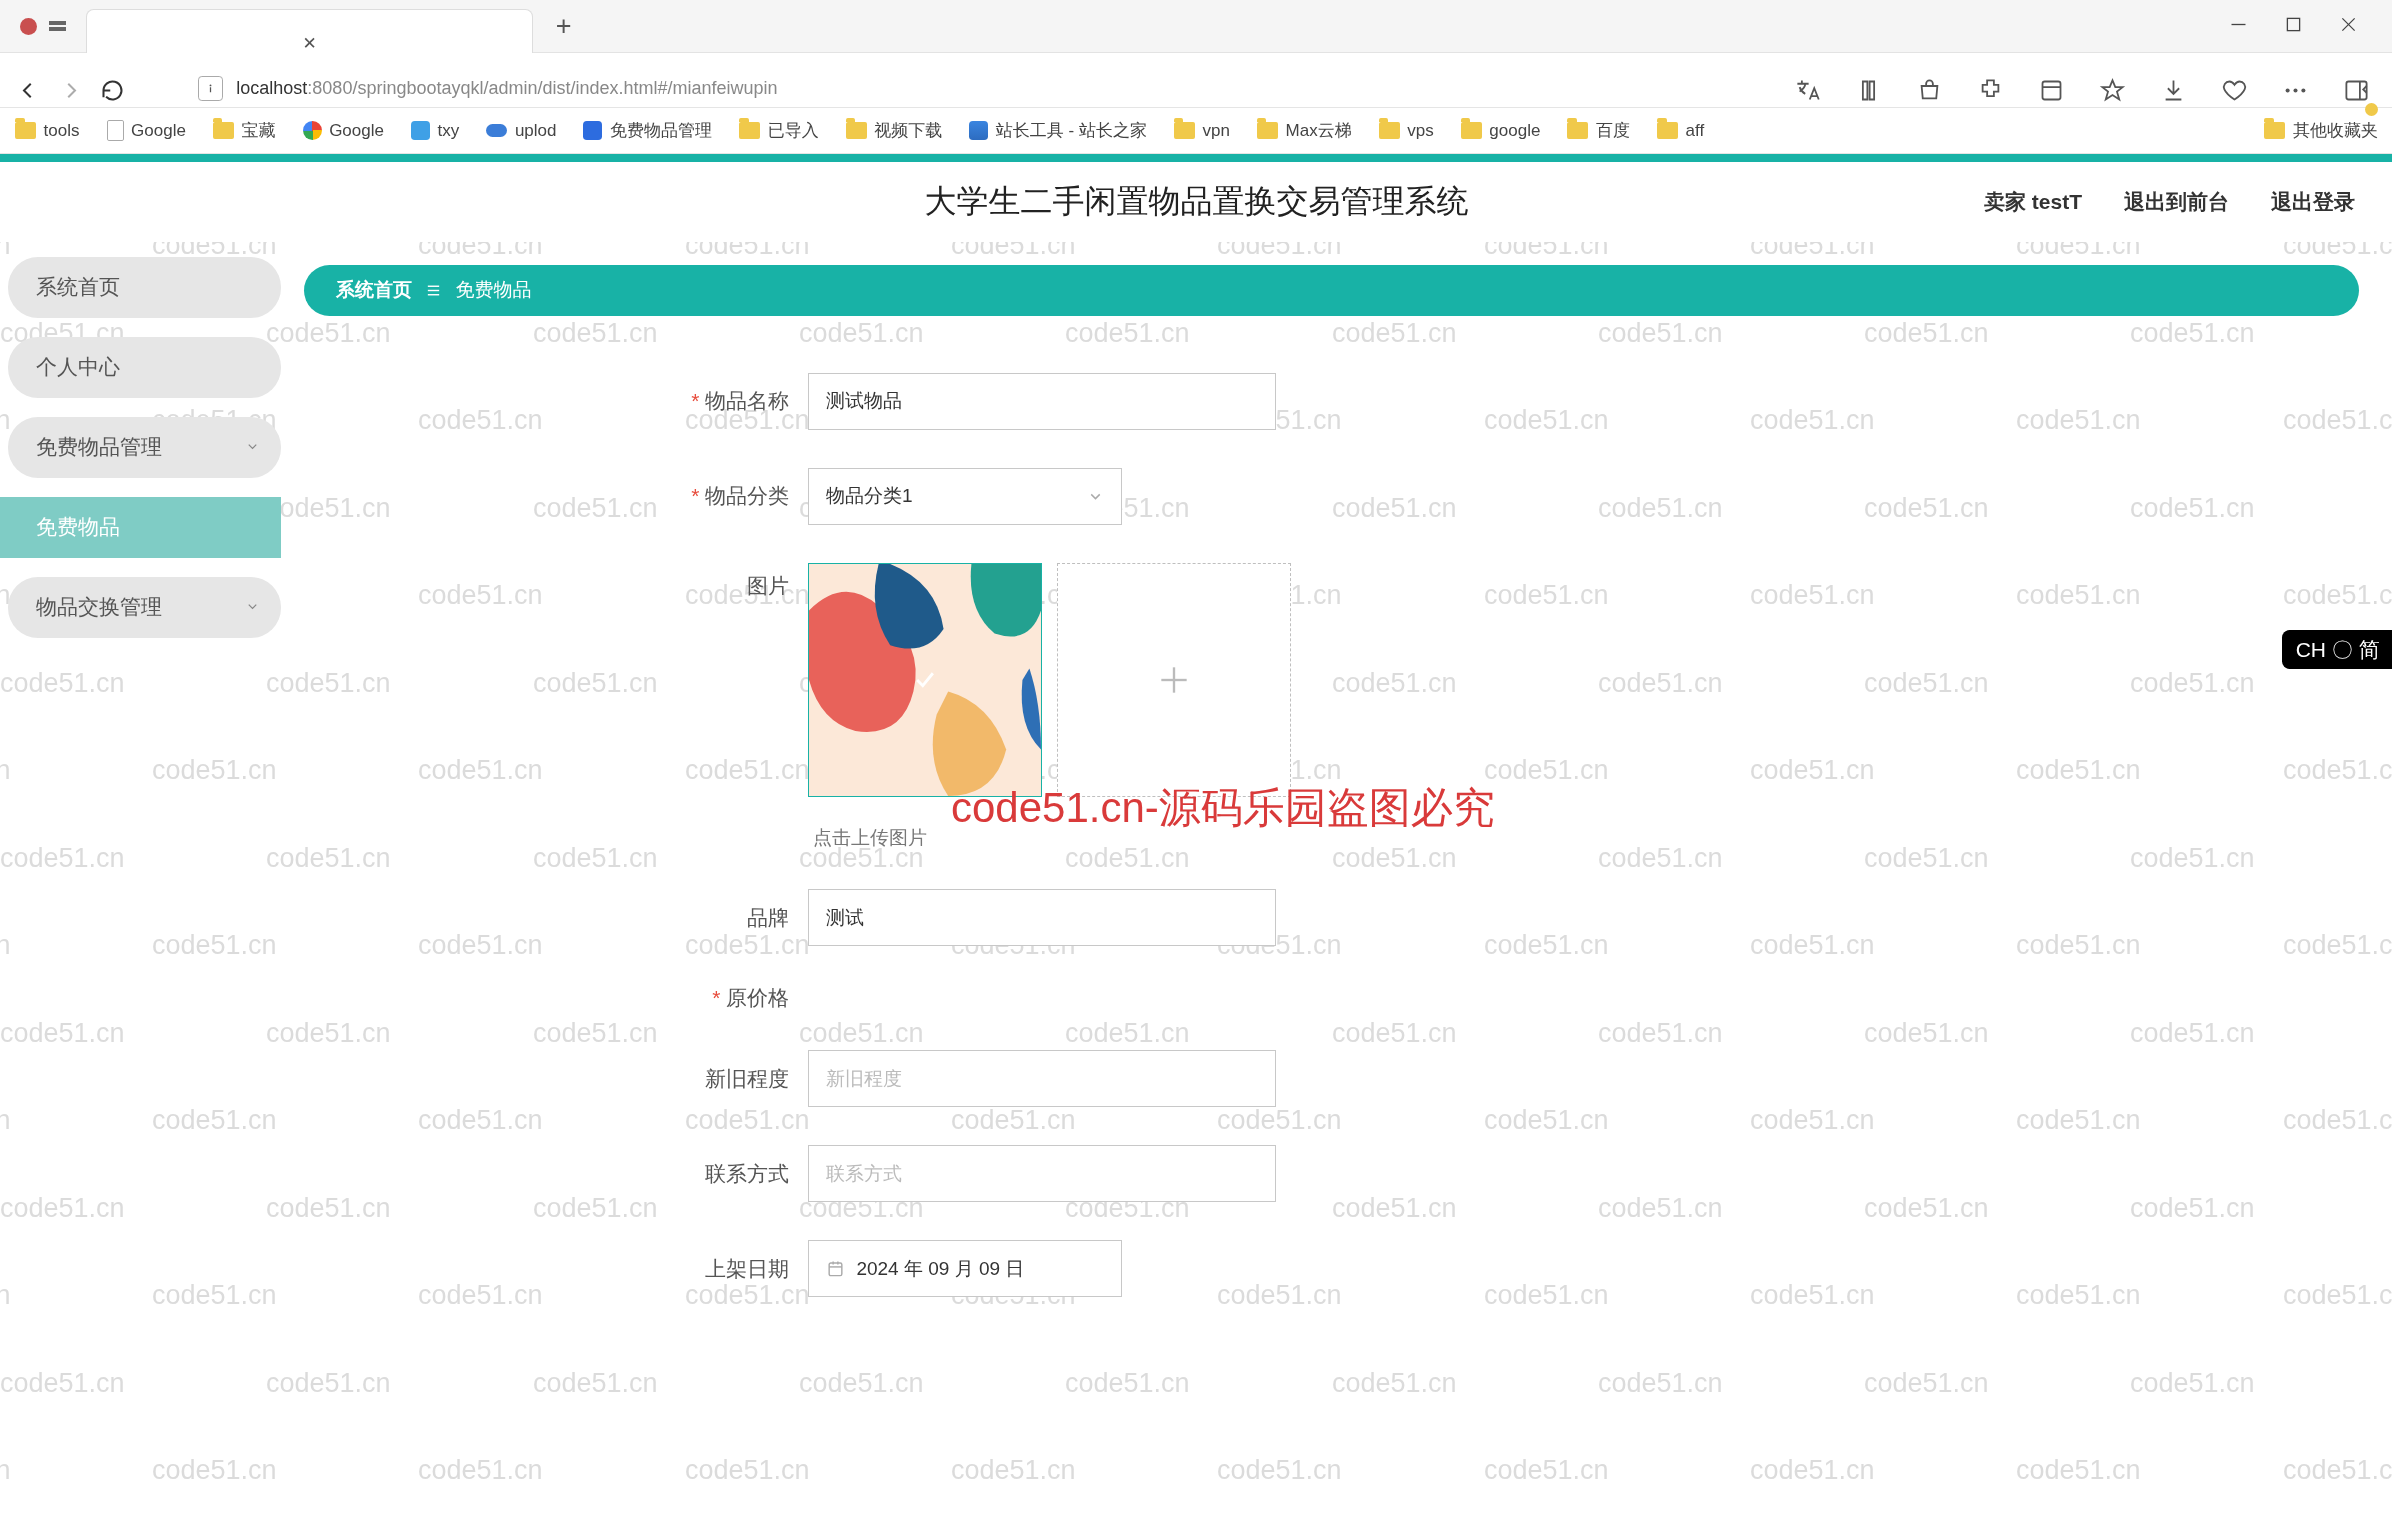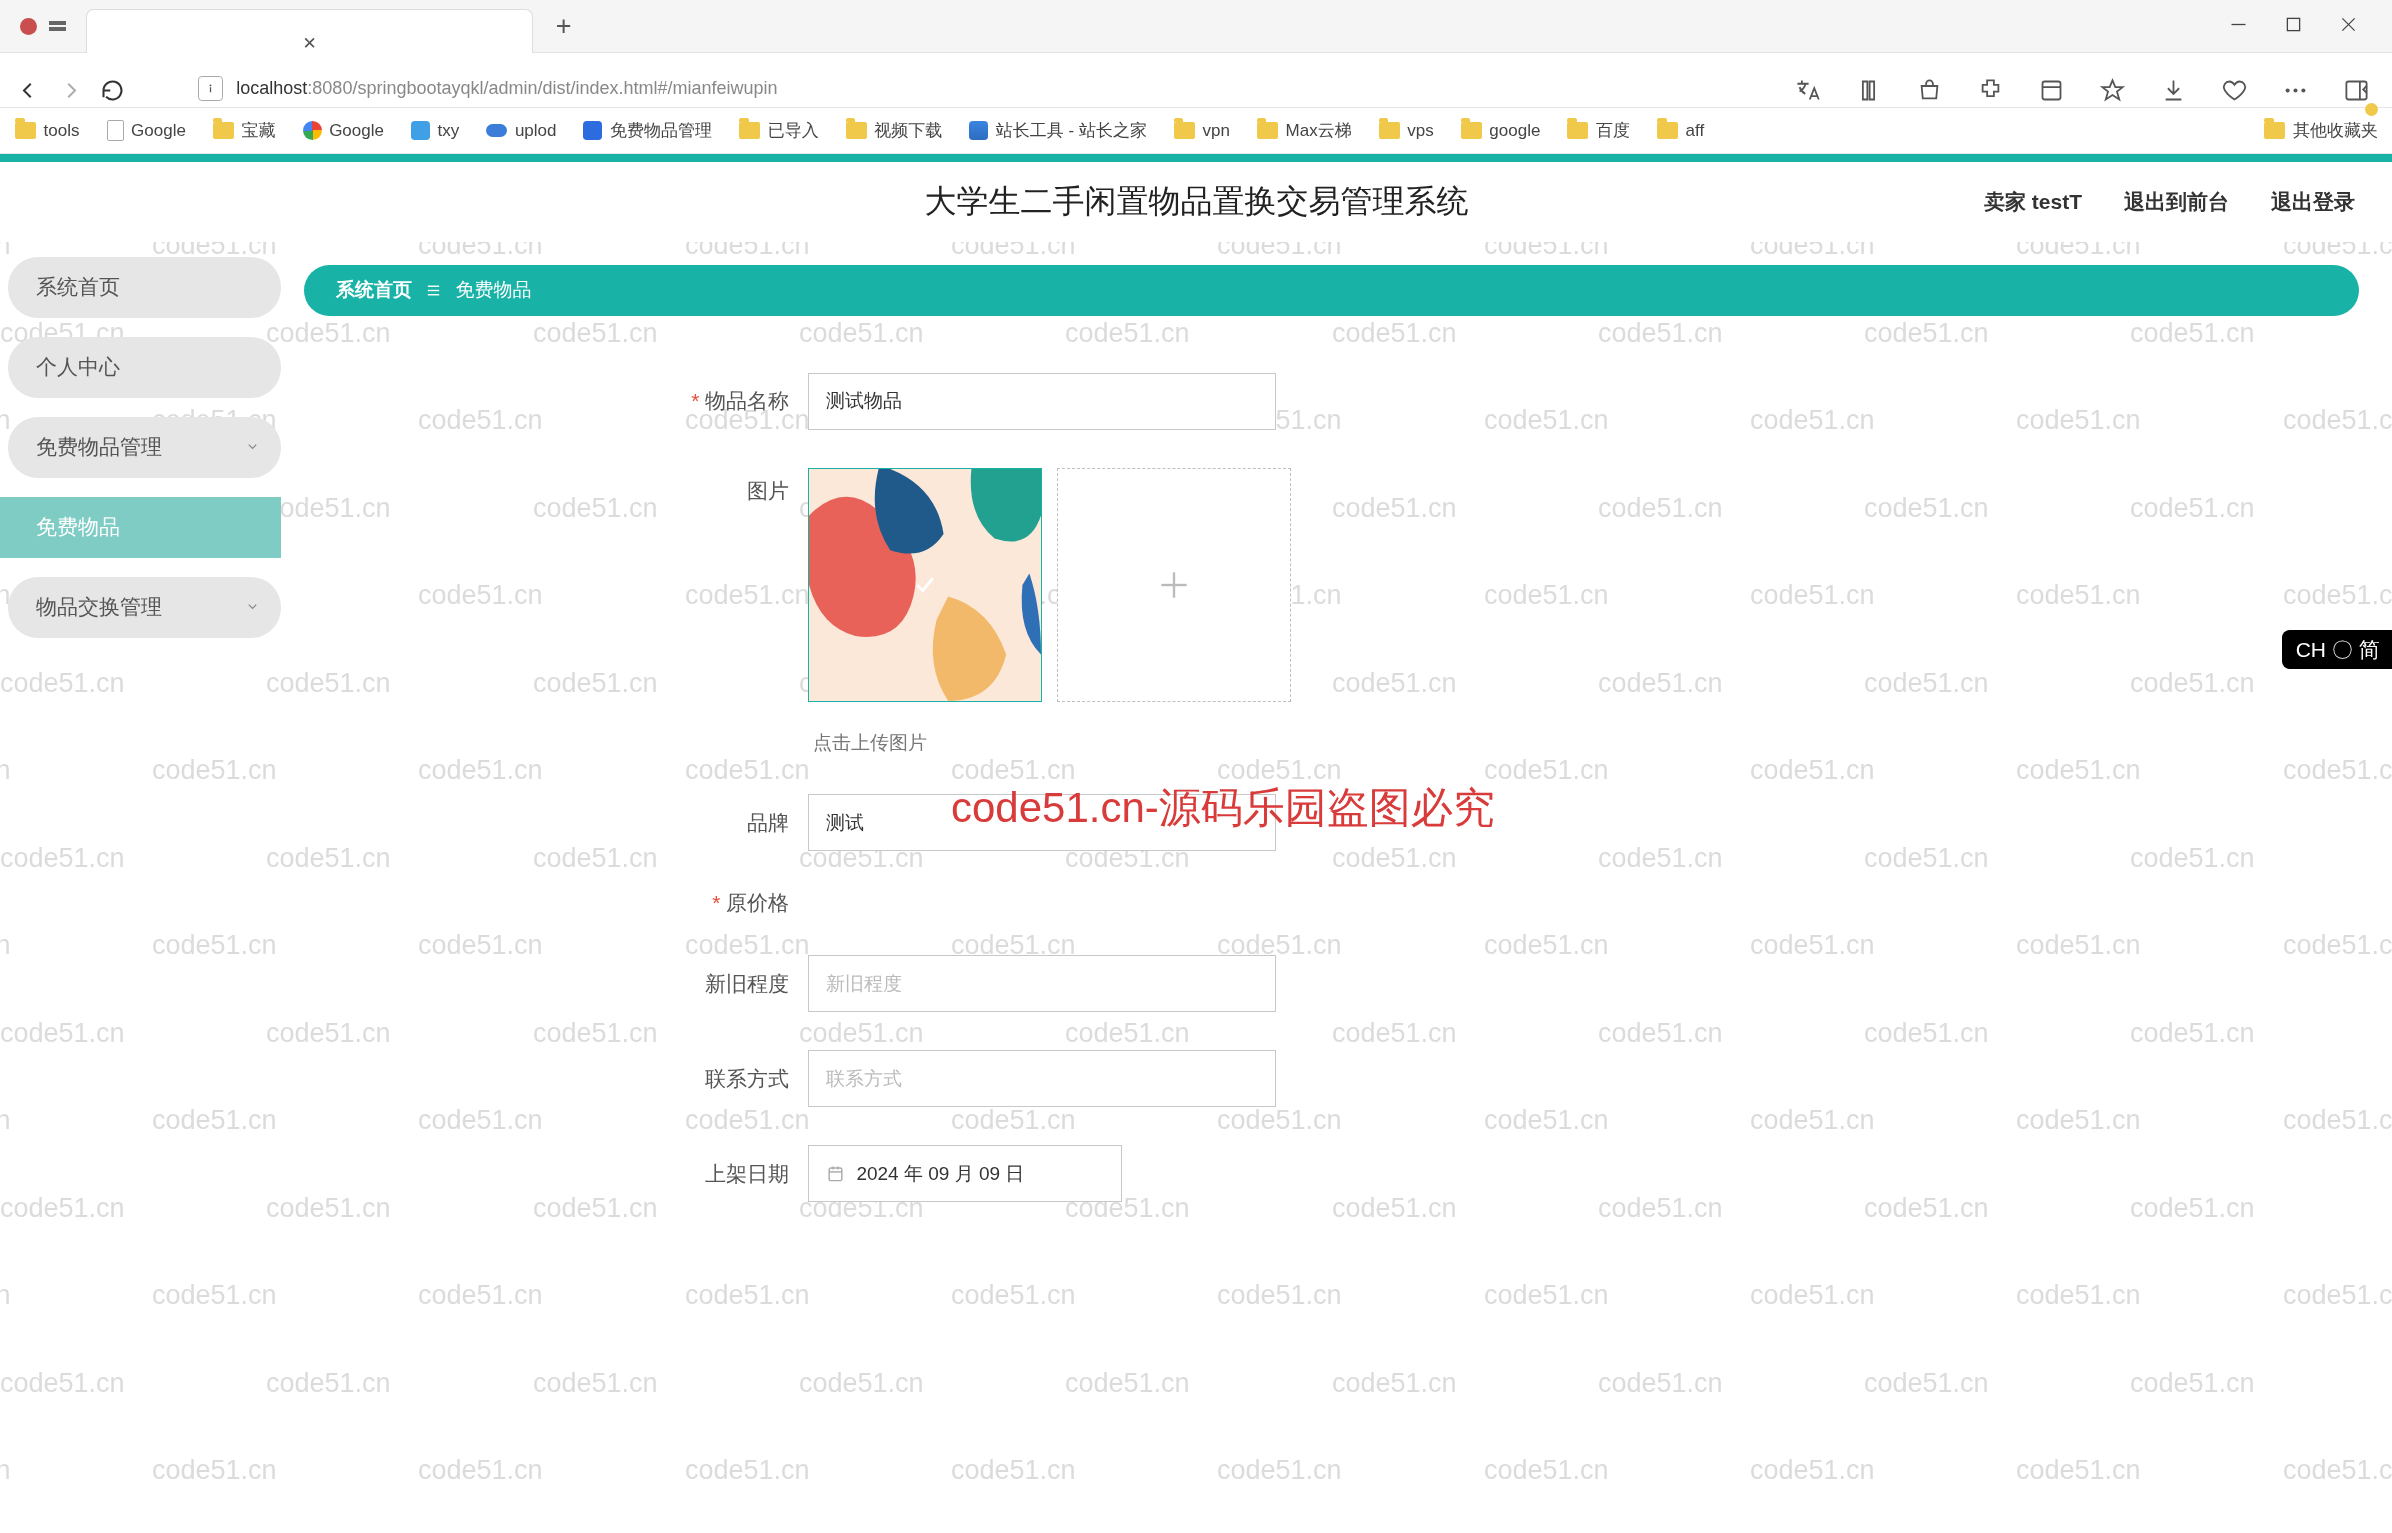--- a/index.html
+++ b/index.html
@@ -642,20 +642,29 @@
         <span>免费物品</span>
       </div>
 
       <div class="form">
 
         <div class="form-row">
           <div class="label"><span class="req">*</span><span>物品名称</span></div>
           <input class="text-input" value="测试物品" style="">
         </div>
 
+        <div class="form-row">
+          <div class="label"><span class="req">*</span><span>物品分类</span></div>
+          <div class="select-input">
+            <span>物品分类1</span>
+            <svg width="17" height="17" viewBox="0 0 24 24" fill="none" stroke="#aaa" stroke-width="2">
+                <path d="M6 9l6 6 6-6"></path>
+              </svg>
+          </div>
+        </div>
 
         <div class="form-row image-row">
           <div class="label" style="margin-top:9.5px"><span>图片</span></div>
           <div class="thumb-row">
             <div class="thumb">
               <svg viewBox="0 0 100 100" preserveAspectRatio="none">
                 <rect width="100" height="100" fill="#fce8d8"></rect>
                 <path d="M0 20 Q15 5 30 18 Q50 35 45 55 Q40 75 20 72 Q5 68 0 50 Z" fill="#e8625a"></path>
                 <path d="M35 0 Q55 8 58 28 Q50 40 35 35 Q25 20 30 0 Z" fill="#1f5a8a"></path>
                 <path d="M70 0 Q68 20 80 30 Q95 35 100 20 L100 0 Z" fill="#23a190"></path>

